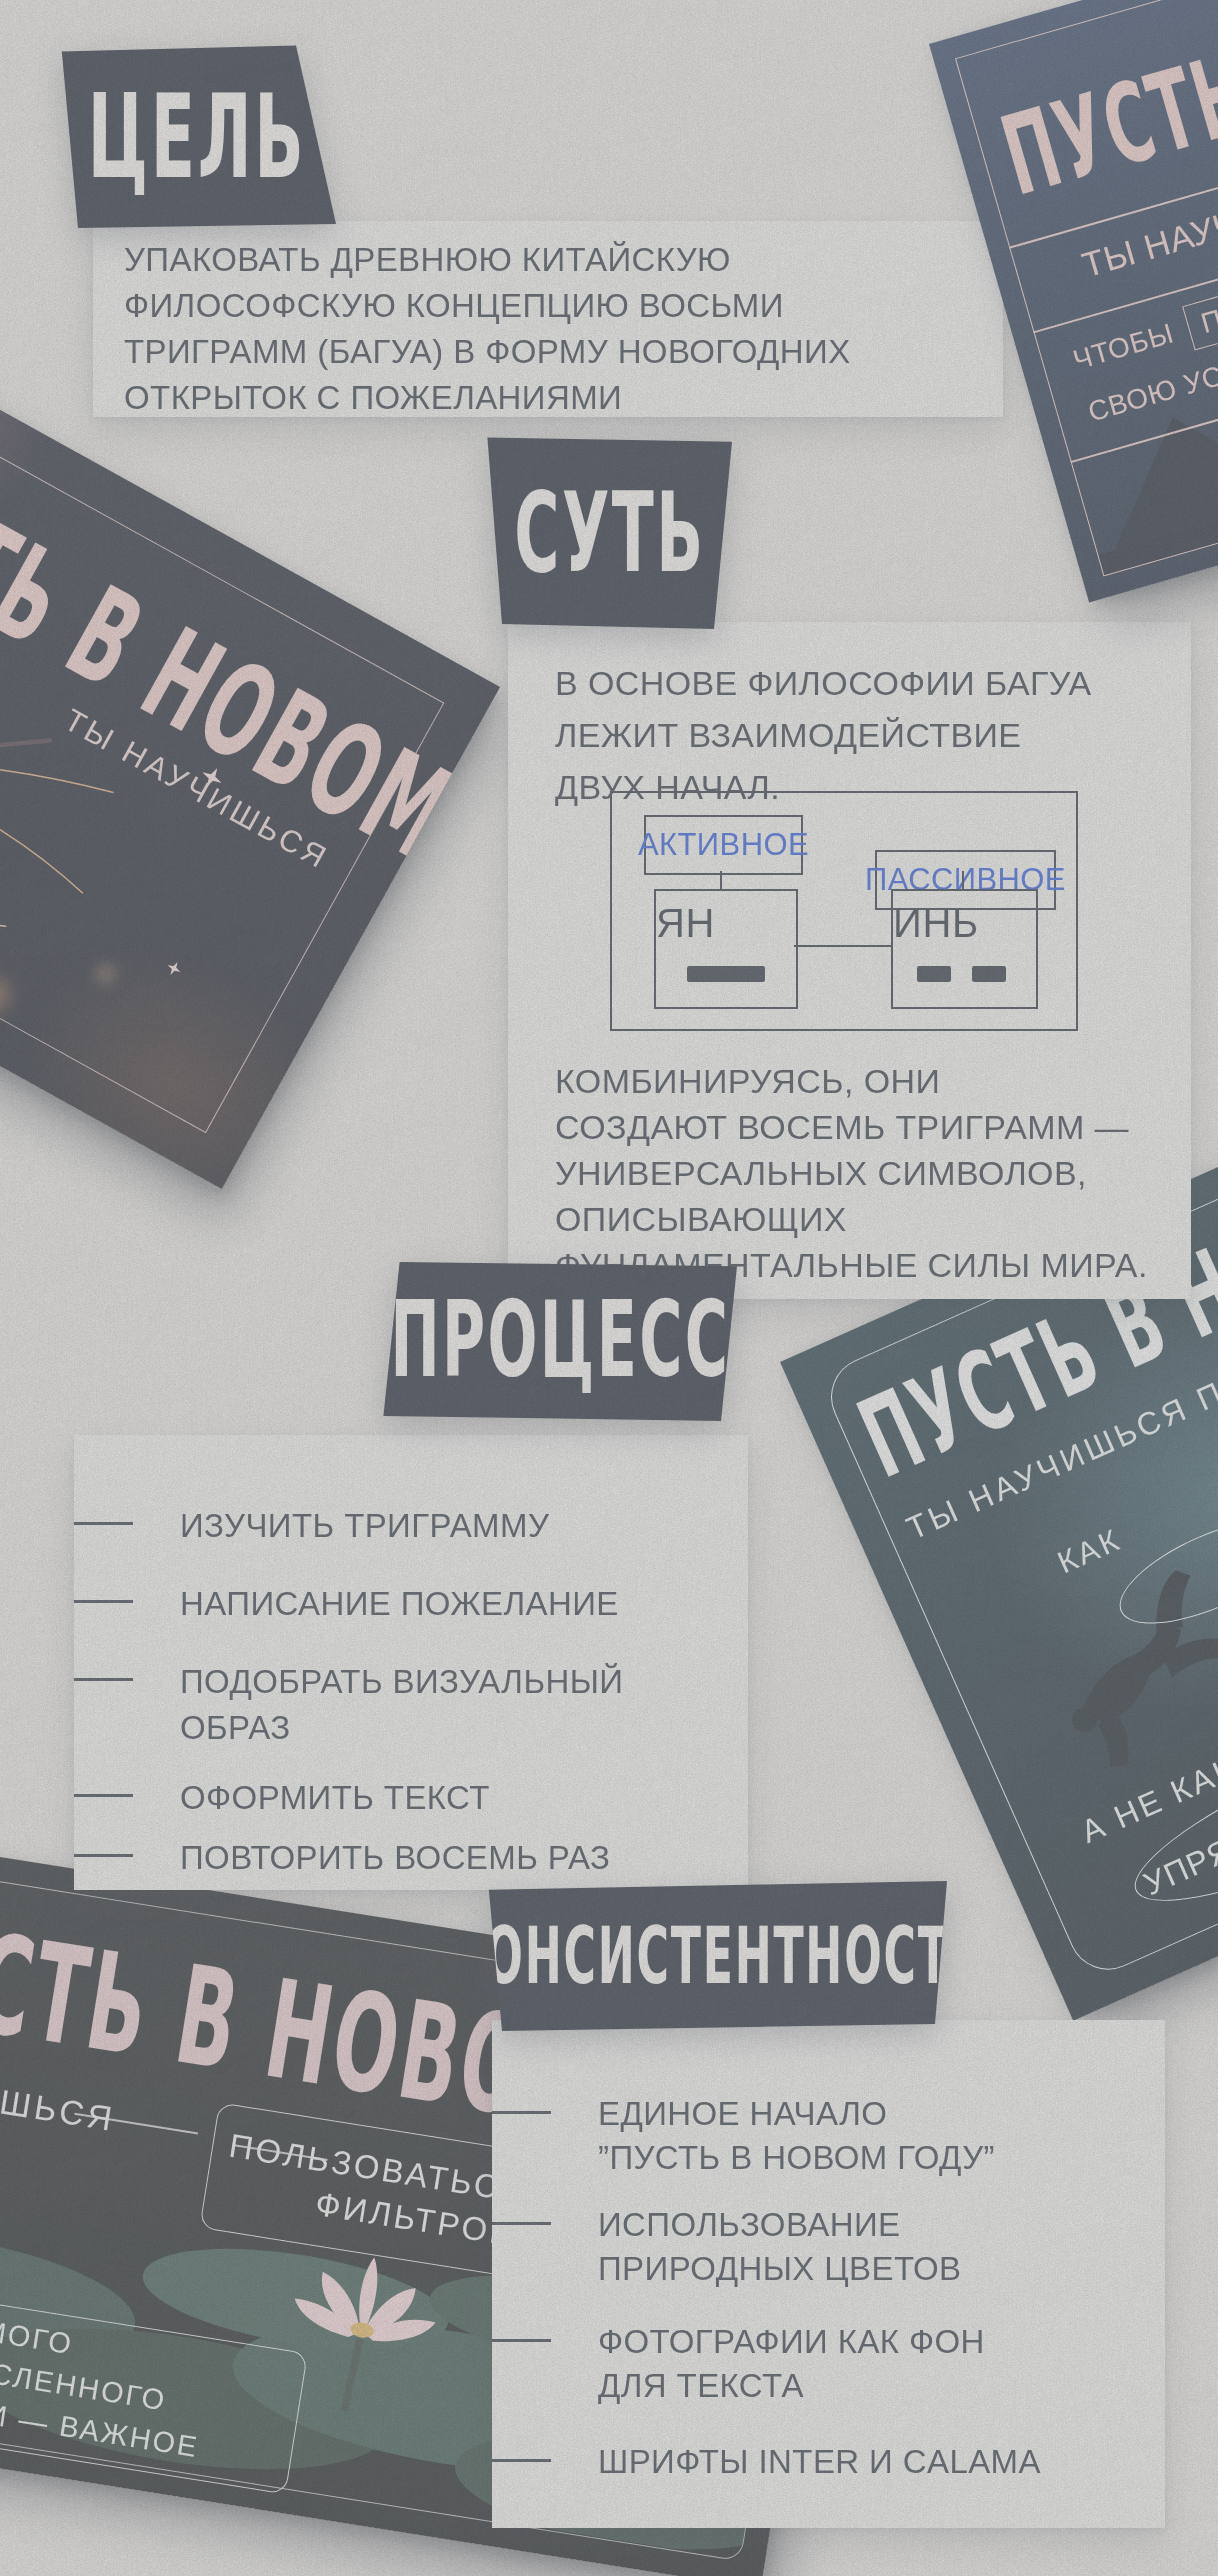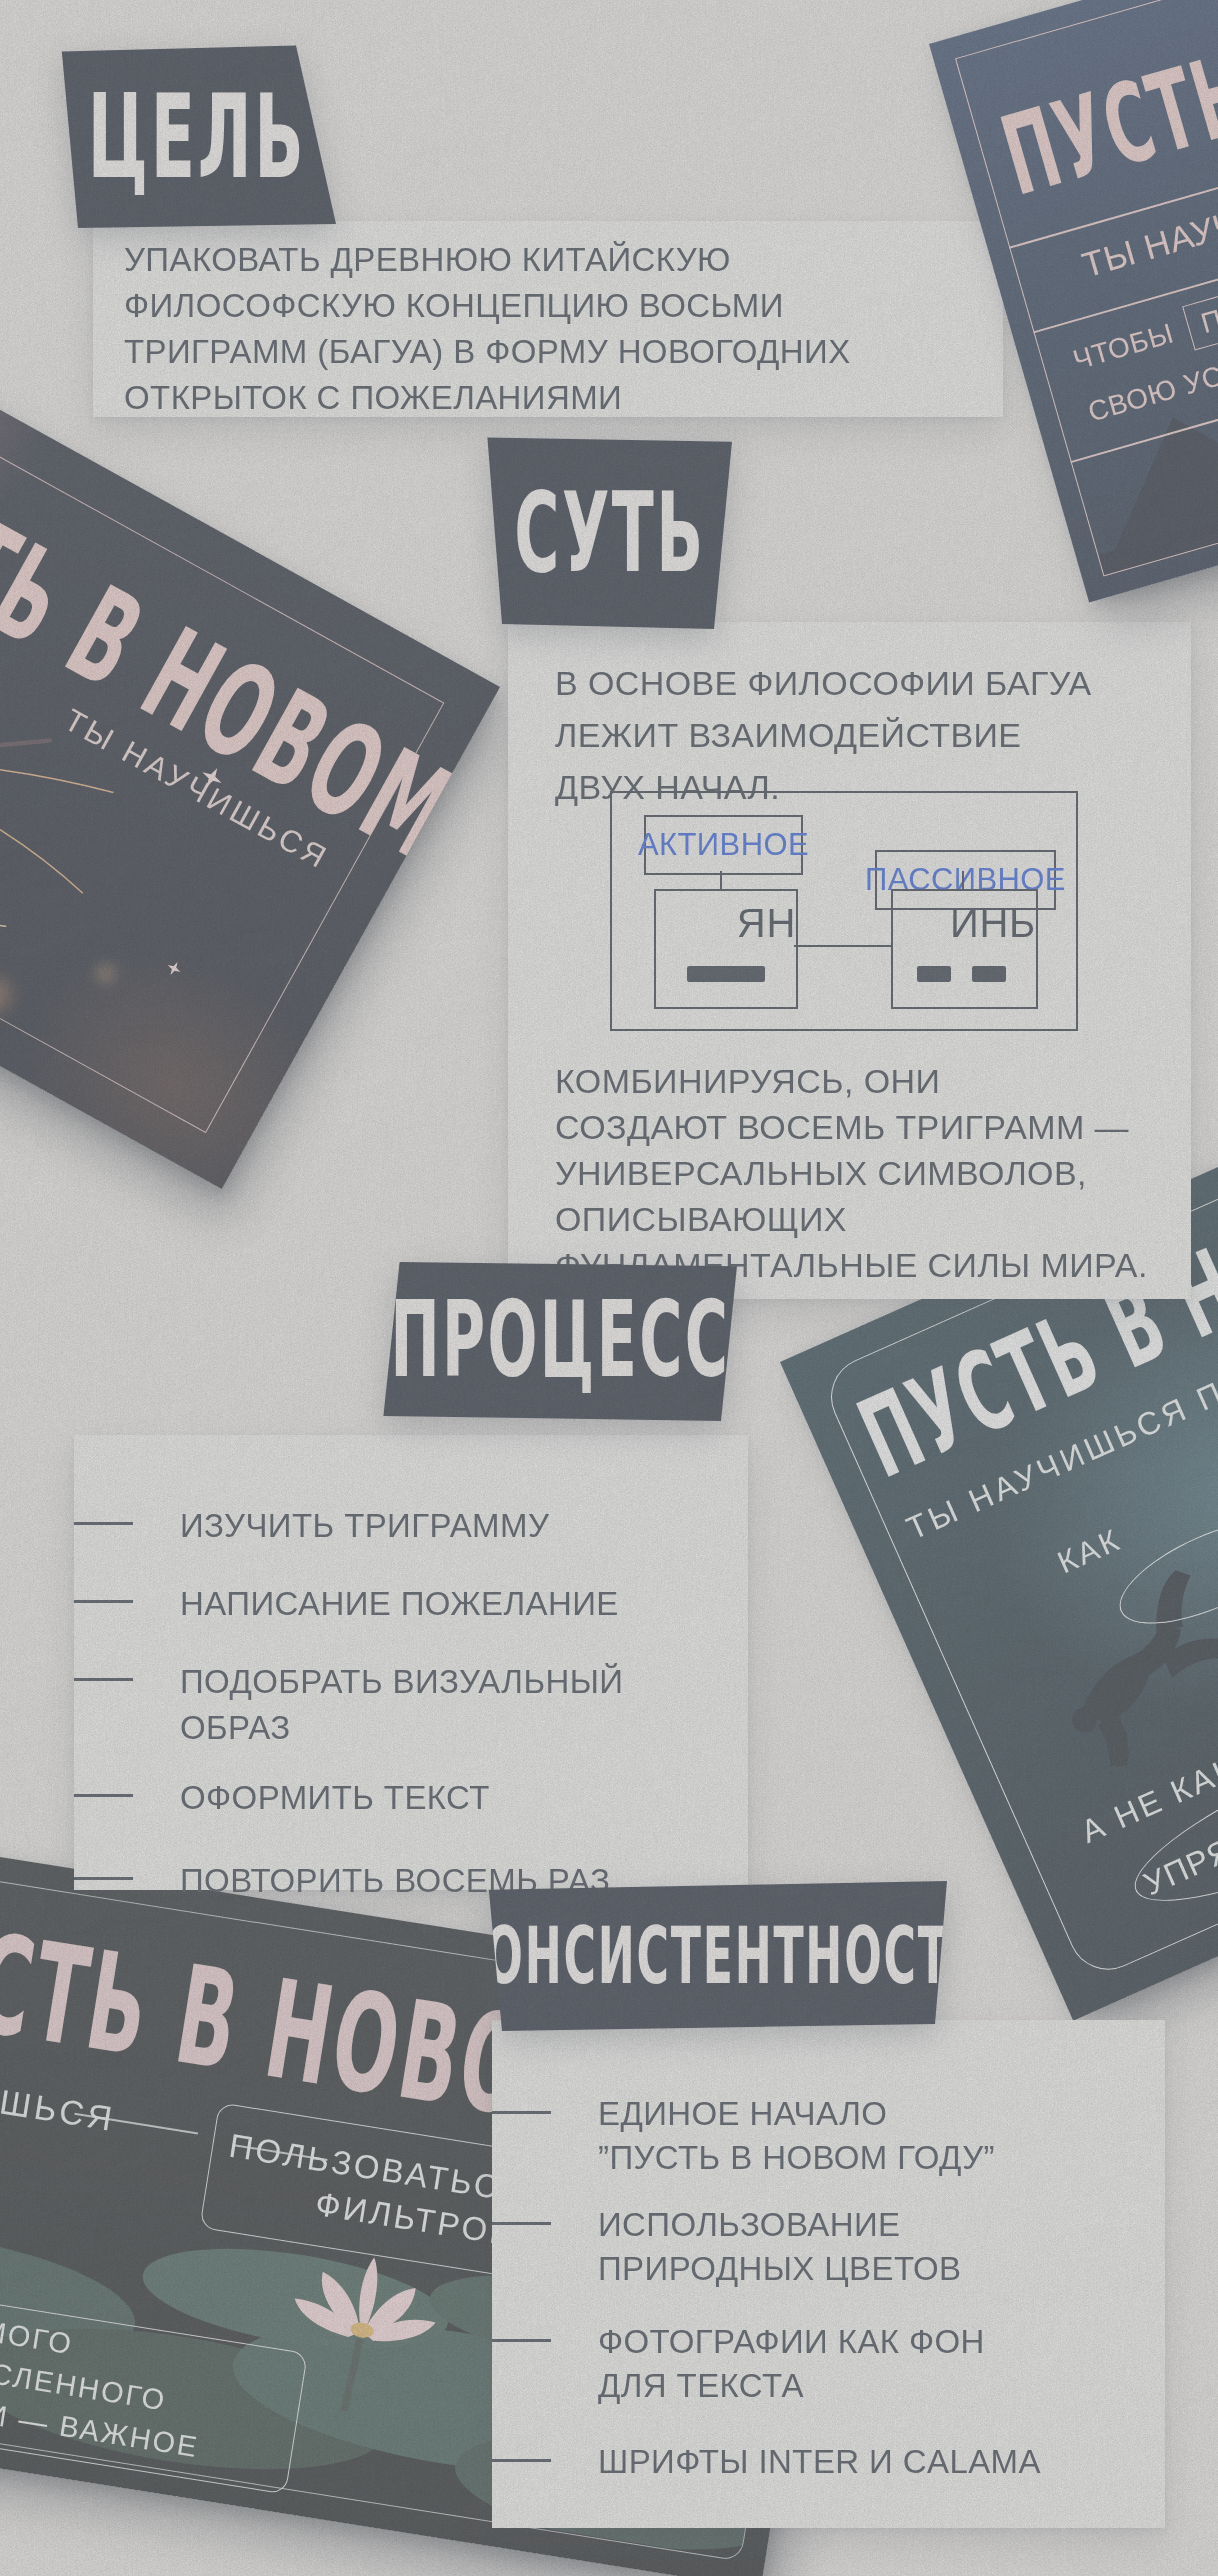--- a/index.html
+++ b/index.html
@@ -31,21 +31,21 @@
   .ess-outro{position:absolute;left:47px;top:436px;font-size:34px;line-height:46px;letter-spacing:0.4px;}
   
   #diagram{position:absolute;left:102px;top:169px;width:464px;height:236px;border:2.9px solid #1c2533;}
   .dbox{position:absolute;border:2.2px solid #1c2533;display:flex;align-items:center;justify-content:center;
         font-size:31px;letter-spacing:0.4px;color:#1d4ed8;}
   #d-active{left:32px;top:22px;width:155px;height:56px;}
   #d-passive{left:263px;top:22px;width:177px;height:56px;margin-top:35px;}
   .vbox{position:absolute;border:2.9px solid #1c2533;color:#1c2533;}
   #d-yang{left:42px;top:96px;width:140px;height:116px;}
   #d-yin{left:279px;top:96px;width:143px;height:116px;}
-  .vbox .vlabel{position:absolute;top:10.3px;width:100%;text-align:right;font-size:40px;letter-spacing:0.7px;}
+  .vbox .vlabel{position:absolute;top:10.3px;width:100%;text-align:left;font-size:40px;letter-spacing:0.7px;}
   .bar{position:absolute;background:#1c2533;height:15.5px;border-radius:2.2px;top:75px;}
   #d-yang .bar{left:31px;width:78px;}
   #d-yin .bar.b1{left:23.6px;width:34px;}
   #d-yin .bar.b2{left:79px;width:34px;}
   .conn{position:absolute;background:#1c2533;}
   #conn-a{left:108px;top:78px;width:2.2px;height:19px;}
   #conn-p{left:350px;top:78px;width:2.2px;height:19px;}
   #conn-h{left:182px;top:152px;width:97px;height:2.2px;}
   
   #panel-process{left:74px;top:1435px;width:674px;height:455px;}
@@ -373,21 +373,21 @@
           <div>ПОДОБРАТЬ ВИЗУАЛЬНЫЙ</div>
           <div class="l2">ОБРАЗ</div>
         </div>
     </div>
     <div class="lrow" style="top:340px;">
       <div class="dash"></div>
       <div class="ltxt">
           <div>ОФОРМИТЬ ТЕКСТ</div>
         </div>
     </div>
-    <div class="lrow" style="top:423px;">
+    <div class="lrow" style="top:400px;">
       <div class="dash"></div>
       <div class="ltxt">
           <div>ПОВТОРИТЬ ВОСЕМЬ РАЗ</div>
         </div>
     </div>
   </div>
 
   <div class="panel" id="panel-consistency">
     <div class="lrow" style="top:72px;">
       <div class="dash"></div>

